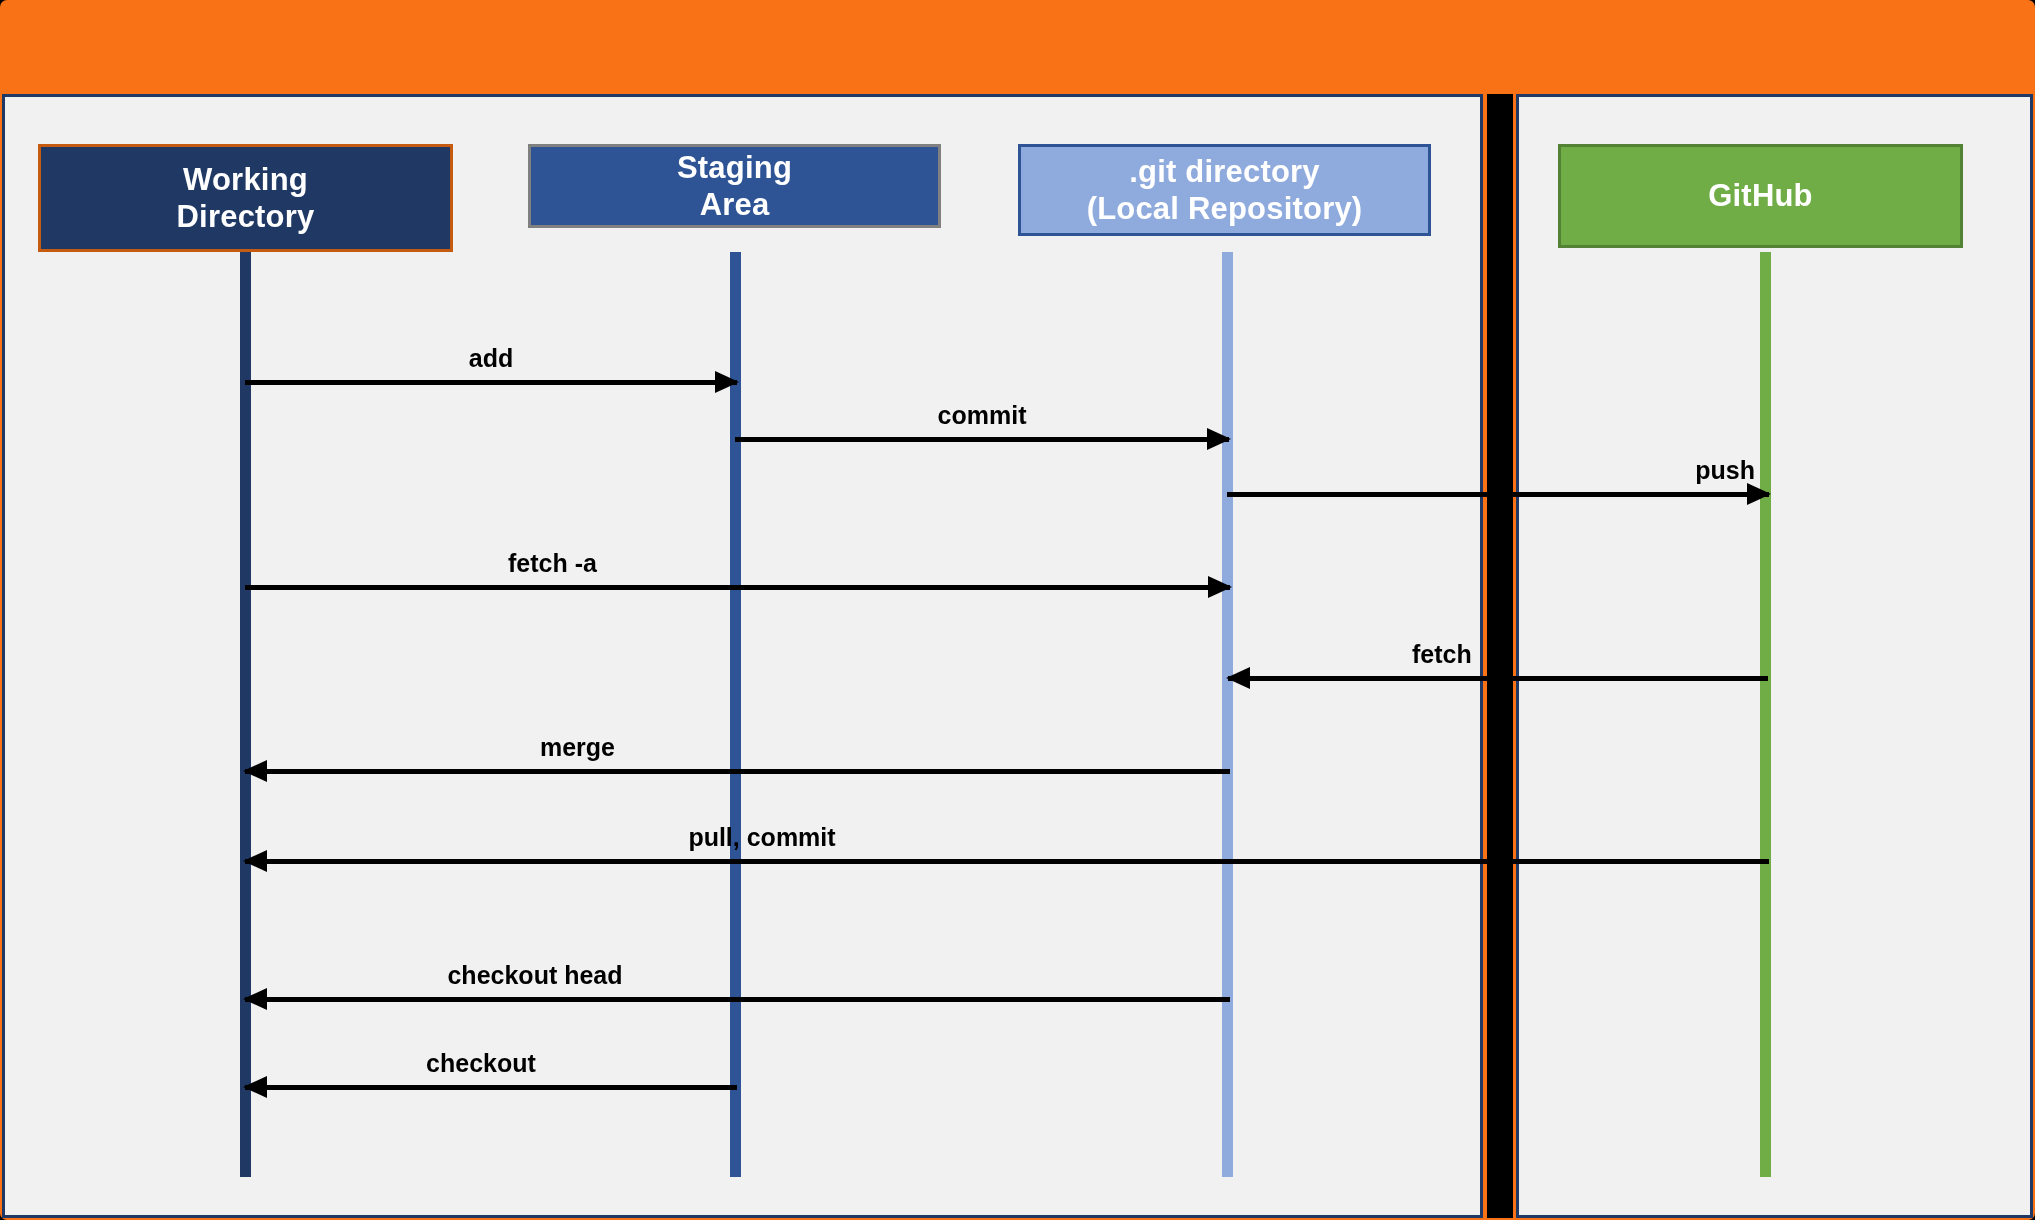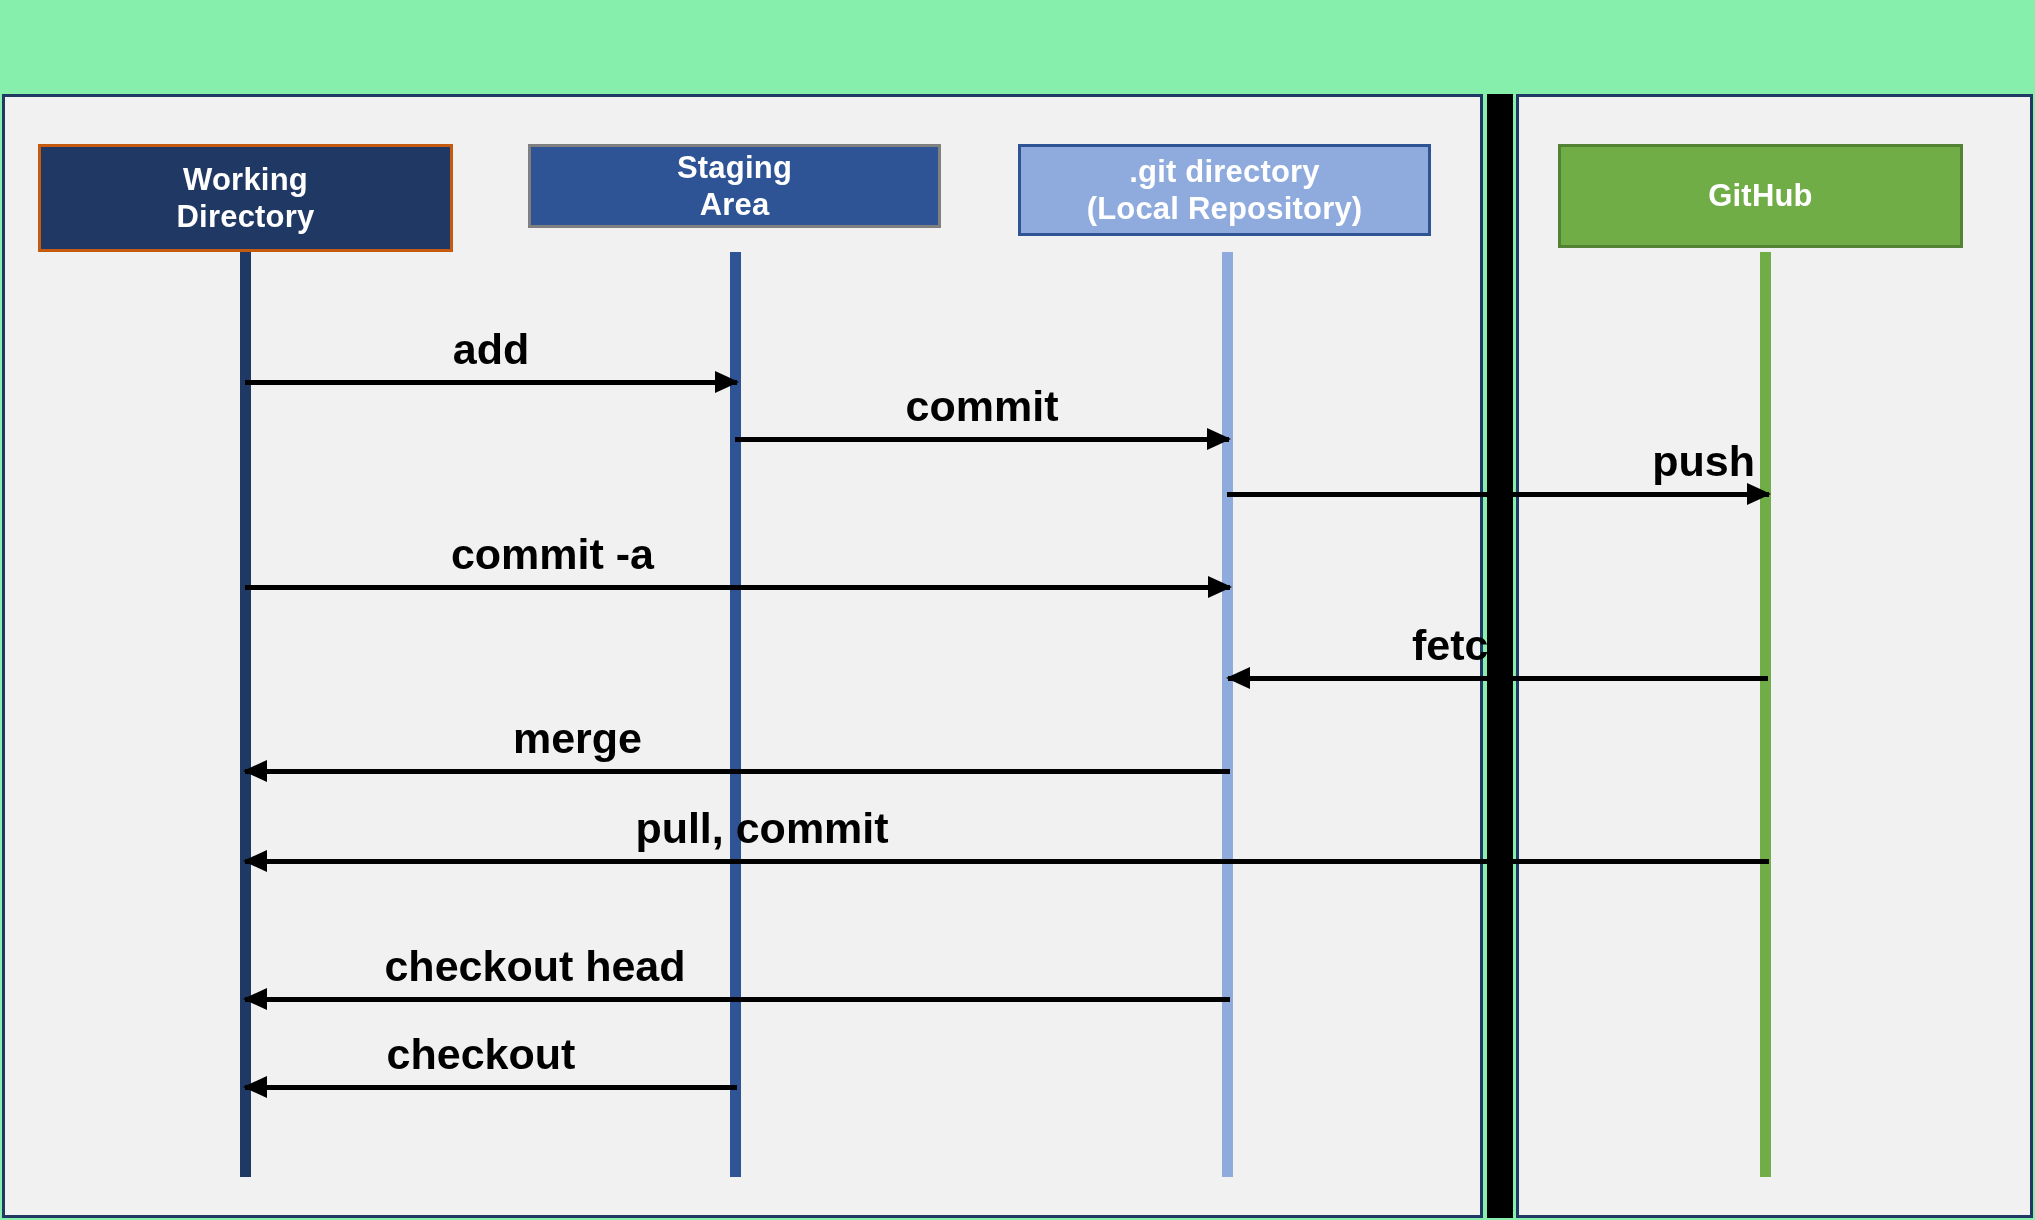--- a/index.html
+++ b/index.html
@@ -1,18 +1,18 @@
 <!DOCTYPE html>
 <html><head>
 <meta charset="utf-8">
 <style>
   html,body{margin:0;padding:0;background:#000;}
   body{width:2035px;height:1220px;overflow:hidden;
        font-family:"Liberation Sans","DejaVu Sans",sans-serif;}
-  #stage{position:relative;width:2035px;height:1220px;background:#86efac;}
+  #stage{position:relative;width:2035px;height:1220px;background:#f97316;border-radius:7px;}
 
   
   .panel{position:absolute;background:#f1f1f1;border:3px solid #1f3864;box-sizing:border-box;}
   #panel-local{left:2px;top:94px;width:1481px;height:1124px;}
   #panel-remote{left:1516px;top:94px;width:517px;height:1124px;}
 
   
   .actor-box{position:absolute;box-sizing:border-box;display:flex;
              flex-direction:column;align-items:center;justify-content:center;
              color:#ffffff;font-weight:bold;font-size:31px;line-height:1.20;
@@ -39,21 +39,21 @@
   #divider{position:absolute;left:1487px;top:94px;width:26px;height:1124px;background:#000;}
 
   
   .msg{position:absolute;height:0;}
   .msg .line{position:absolute;left:0;top:0;width:100%;height:5px;background:#000;}
   .msg .head{position:absolute;top:-9px;width:0;height:0;
              border-top:11px solid transparent;border-bottom:11px solid transparent;}
   .msg.to-right .head{right:-2px;border-left:24px solid #000;}
   .msg.to-left  .head{left:-2px;border-right:24px solid #000;}
   .msg .label{position:absolute;bottom:9px;width:100%;text-align:center;
-              font-size:43px;font-weight:bold;color:#000;white-space:nowrap;
+              font-size:25px;font-weight:bold;color:#000;white-space:nowrap;
               line-height:1;}
   .msg .label span{display:inline-block;padding:0 14px;}
 </style>
 </head>
 <body>
 
 <div id="stage">
 
   <div id="panel-local" class="panel"></div>
   <div id="panel-remote" class="panel"></div>
@@ -97,21 +97,21 @@
 
   <div class="msg to-right" style="left:1227px;top:492px;width:542px;">
     <div class="line"></div>
     <div class="head"></div>
     <div class="label lbl-left-pad" style="text-align:right;padding-left:170px;box-sizing:border-box;"><span>push</span></div>
   </div>
 
   <div class="msg to-right" style="left:245px;top:585px;width:985px;">
     <div class="line"></div>
     <div class="head"></div>
-    <div class="label" style="text-align:center;padding-right:370px;box-sizing:border-box;"><span>commit -a</span></div>
+    <div class="label" style="text-align:center;padding-right:370px;box-sizing:border-box;"><span>fetch -a</span></div>
   </div>
 
   <div class="msg to-left" style="left:1228px;top:676px;width:540px;">
     <div class="line"></div>
     <div class="head"></div>
     <div class="label" style="text-align:left;padding-left:170px;box-sizing:border-box;"><span>fetch</span></div>
   </div>
 
   <div class="msg to-left" style="left:245px;top:769px;width:985px;">
     <div class="line"></div>

